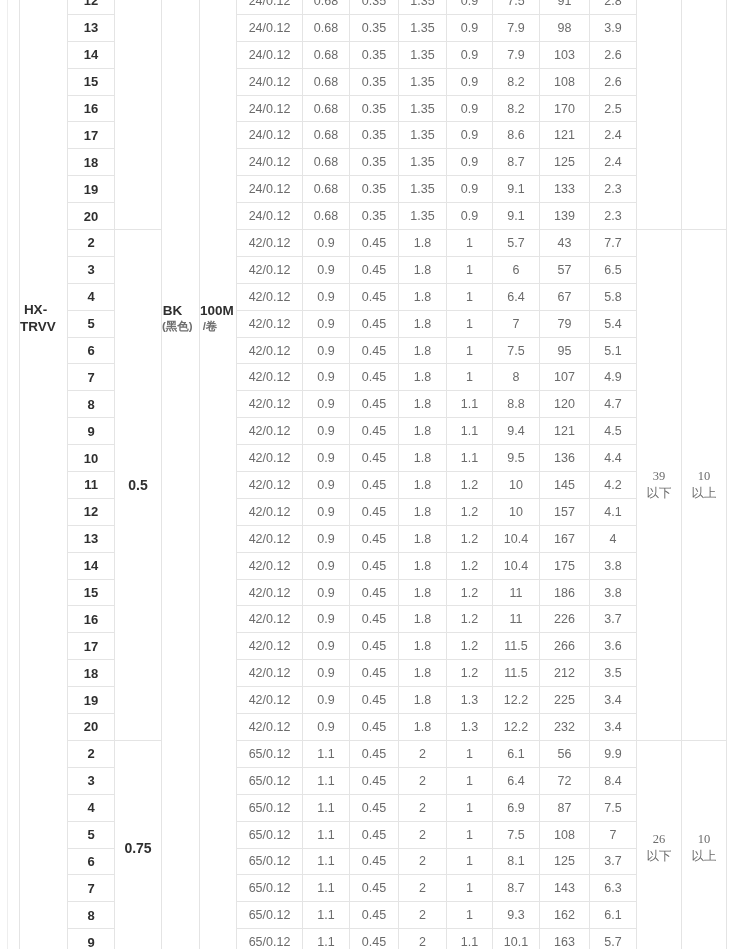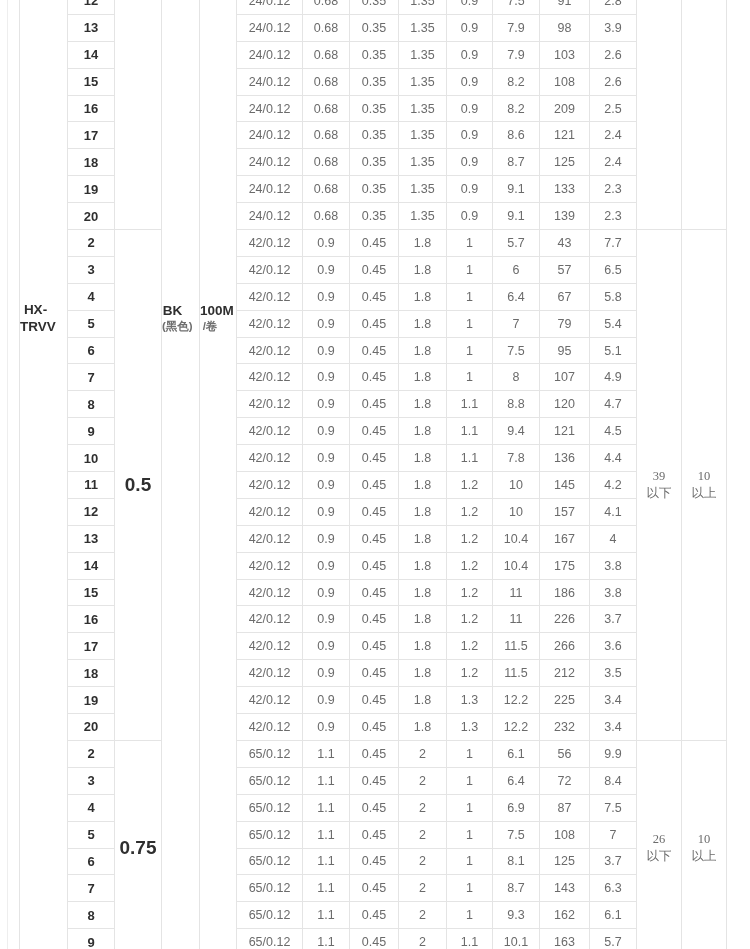--- a/index.html
+++ b/index.html
@@ -52,21 +52,21 @@
     border-left: 1px solid #e4e4e4;
   }
   table.spec td.bold-num {
     font-weight: bold;
     color: #2f2f2f;
     font-size: 13px;
   }
   table.spec td.spec-col {
     font-weight: bold;
     color: #2f2f2f;
-    font-size: 19px;
+    font-size: 14px;
   }
   table.spec td.merged {
     position: relative;
   }
   .anchor {
     position: absolute;
     left: 0;
     right: 16px;
     top: 330px;
     transform: translateY(-50%);
@@ -190,21 +190,21 @@
           <td>2.6</td>
         </tr>
         <tr>
           <td class="bold-num">16</td>
           <td>24/0.12</td>
           <td>0.68</td>
           <td>0.35</td>
           <td>1.35</td>
           <td>0.9</td>
           <td>8.2</td>
-          <td>209</td>
+          <td>170</td>
           <td>2.5</td>
         </tr>
         <tr>
           <td class="bold-num">17</td>
           <td>24/0.12</td>
           <td>0.68</td>
           <td>0.35</td>
           <td>1.35</td>
           <td>0.9</td>
           <td>8.6</td>
@@ -345,21 +345,21 @@
           <td>121</td>
           <td>4.5</td>
         </tr>
         <tr>
           <td class="bold-num">10</td>
           <td>42/0.12</td>
           <td>0.9</td>
           <td>0.45</td>
           <td>1.8</td>
           <td>1.1</td>
-          <td>7.8</td>
+          <td>9.5</td>
           <td>136</td>
           <td>4.4</td>
         </tr>
         <tr>
           <td class="bold-num">11</td>
           <td>42/0.12</td>
           <td>0.9</td>
           <td>0.45</td>
           <td>1.8</td>
           <td>1.2</td>

